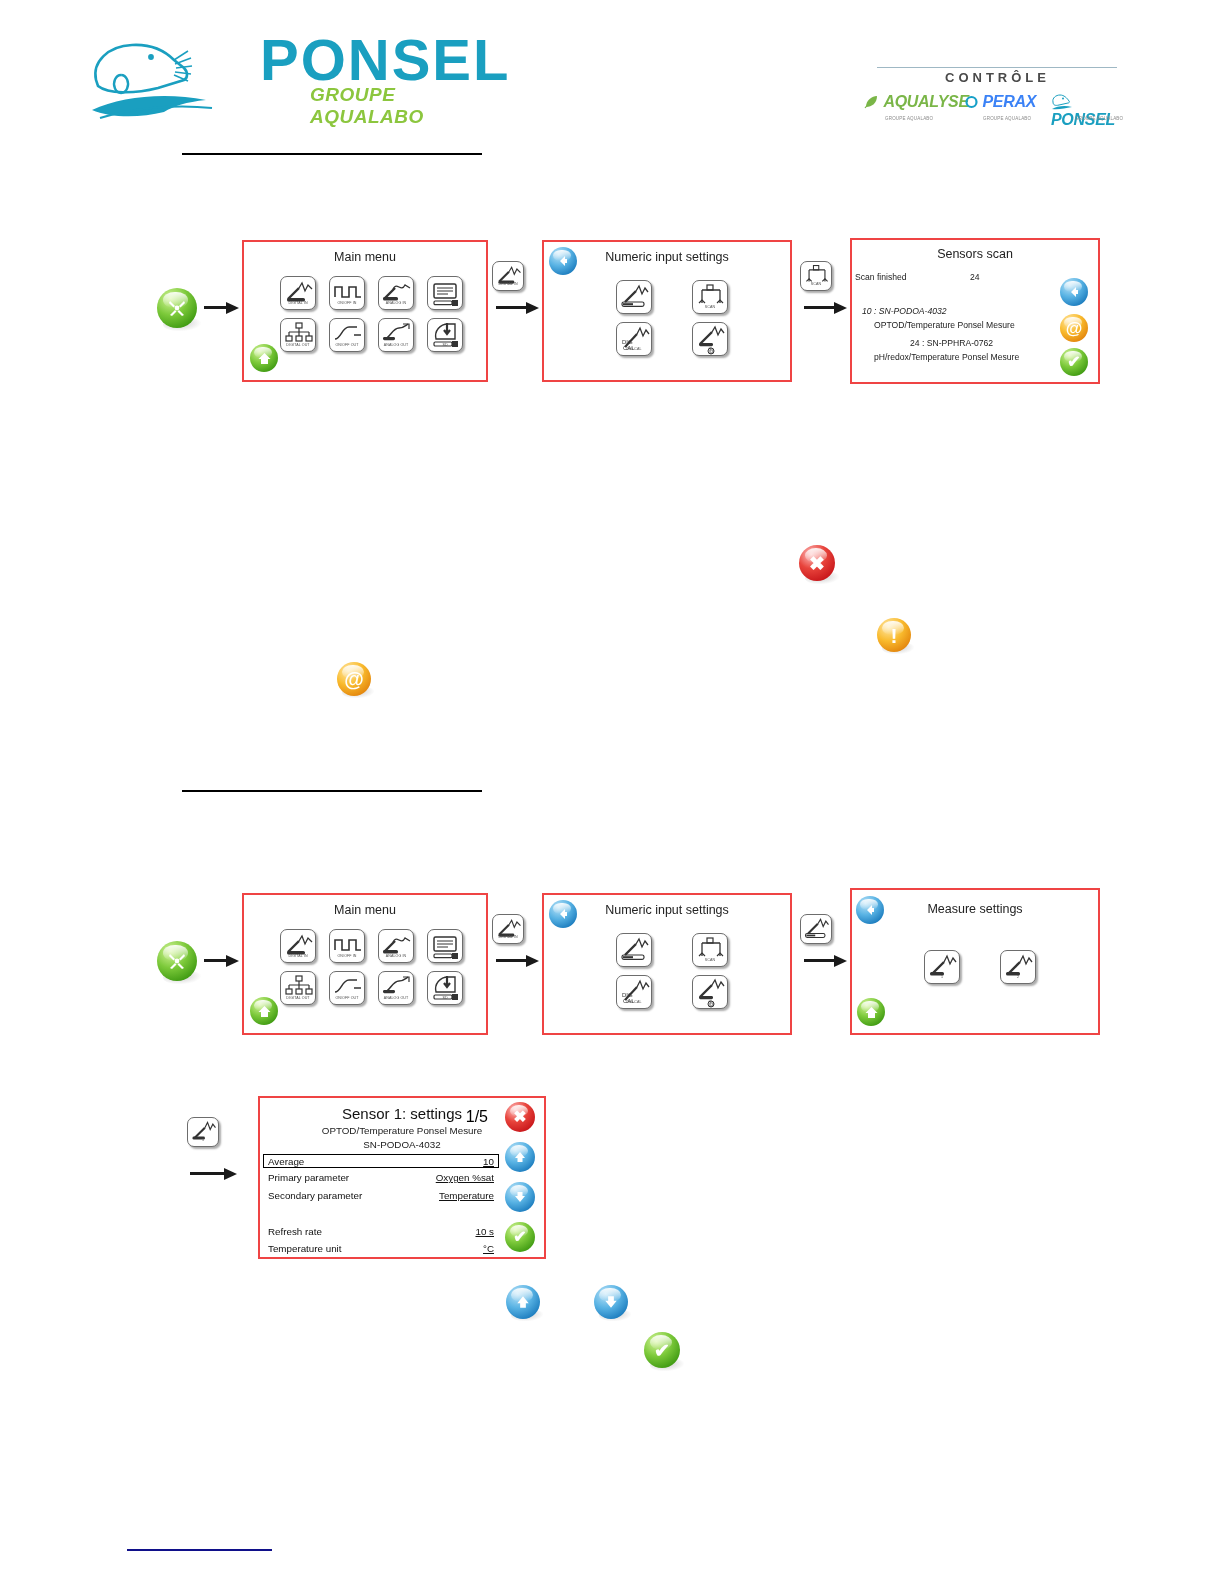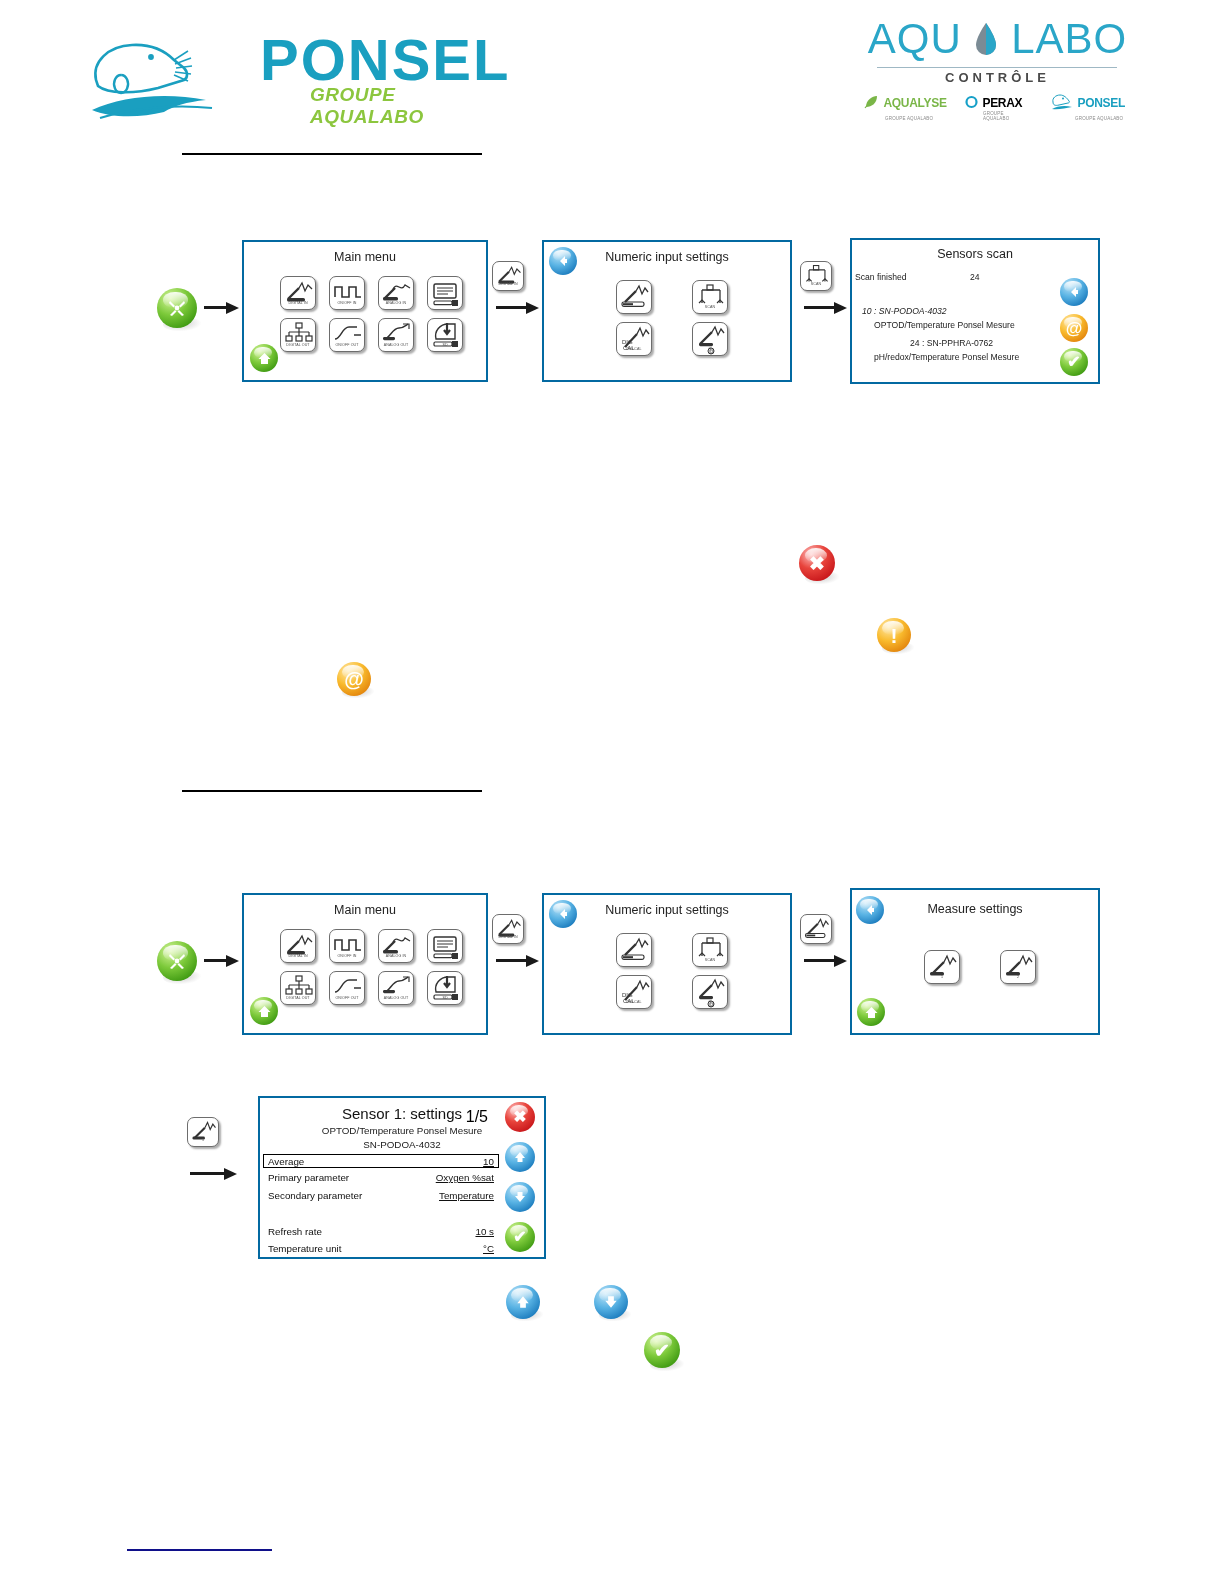--- a/index.html
+++ b/index.html
@@ -29,30 +29,30 @@
   }
   #aqualabo-logo .al-rule{
     position:absolute;left:22px;top:52px;width:240px;height:1px;background:#9fb8c4;
   }
   #aqualabo-logo .al-ctrl{
     position:absolute;left:0;top:55px;width:285px;text-align:center;
     font-size:13px;font-weight:bold;letter-spacing:4px;color:#4a4a4a;
   }
   .brandrow{position:absolute;left:0;top:78px;width:285px;height:32px;}
   .brand{position:absolute;top:0;height:30px;}
-  .brand .bn{font-size:12px;font-weight:bold;letter-spacing:-.3px;}
+  .brand .bn{font-size:16px;font-weight:bold;font-style:italic;letter-spacing:-.3px;}
   .brand .bt{font-size:4.5px;letter-spacing:.2px;color:#8a8a8a;position:absolute;bottom:2px;}
 
   
   .hrule{background:#000;height:2px;}
   .footrule{background:#10108a;height:2px;}
 
   
   .panel{
-    position:absolute;background:#fff;border:2px solid #0369a1;box-sizing:border-box;
+    position:absolute;background:#fff;border:2px solid #ef4444;box-sizing:border-box;
   }
   .panel .ptitle{
     position:absolute;left:0;width:100%;text-align:center;
     font-size:12.5px;color:#222;
   }
   
   .tile{
     position:absolute;border:1.2px solid #6d6d6d;border-radius:7px;background:#fff;
     box-shadow:2px 2px 2px rgba(0,0,0,.33);box-sizing:border-box;overflow:hidden;
   }
@@ -126,45 +126,37 @@
         <path d="M86 57 L100 63"></path>
     </g>
     <path d="M4 92 C34 78 78 74 118 82 C98 84 86 88 76 94 C52 100 22 100 4 92 Z" fill="#1a9fc0"></path>
     <path d="M12 100 C44 90 86 86 124 90" fill="none" stroke="#1a9fc0" stroke-width="2"></path>
   </svg>
   <div class="word">PONSEL</div>
   <div class="sub">GROUPE AQUALABO</div>
 </div>
 
 <div class="abs" id="aqualabo-logo">
-  <div class="al-main">
-    <span>AQU</span>
-    <svg width="26" height="40" viewBox="0 0 26 40" style="vertical-align:-7px;margin:0 -1px">
-      <path d="M13 3 C13 3 3 17 3 25 a10 10 0 0 0 20 0 C23 17 13 3 13 3 Z" fill="#7b8b95"></path>
-      <path d="M13 3 C13 3 13 13 13 35 a10 10 0 0 0 10 -10 C23 17 13 3 13 3 Z" fill="#2aa6c8"></path>
-    </svg>
-    <span>LABO</span>
-  </div>
   <div class="al-rule"></div>
   <div class="al-ctrl">CONTRÔLE</div>
 
   <div class="brandrow">
     <div class="brand" style="left:8px;">
       <svg width="16" height="16" viewBox="0 0 16 16" style="vertical-align:-3px">
         <path d="M3 13 C3 6 9 2 14 2 C14 9 9 13 3 13 Z" fill="#7ab648"></path>
         <path d="M2 14 C5 10 9 6 13 3" stroke="#7ab648" stroke-width="1.2" fill="none"></path>
       </svg>
       <span class="bn" style="color:#7ab648">AQUALYSE</span>
       <span class="bt" style="left:22px">GROUPE AQUALABO</span>
     </div>
     <div class="brand" style="left:110px;">
       <svg width="13" height="14" viewBox="0 0 13 14" style="vertical-align:-2px">
         <circle cx="6.5" cy="7" r="5" fill="none" stroke="#16a0c8" stroke-width="2.2"></circle>
       </svg>
-      <span class="bn" style="color:#000000">PERAX</span>
+      <span class="bn" style="color:#3b82f6">PERAX</span>
       <span class="bt" style="left:18px">GROUPE AQUALABO</span>
     </div>
     <div class="brand" style="left:196px;">
       <svg width="22" height="18" viewBox="0 0 22 18" style="vertical-align:-4px">
         <path d="M2 9 C1 5 5 2 9 2 C13 2 16 5 18 8 C19 9 18 10 17 10 L8 12 C4 13 2 12 2 9 Z" fill="none" stroke="#1a9fc0" stroke-width="1"></path>
         <circle cx="12" cy="5.5" r="1" fill="#1a9fc0"></circle>
         <path d="M1 16 C6 13 14 12 21 14 C14 15 8 17 1 16 Z" fill="#1a9fc0"></path>
       </svg>
       <span class="bn" style="color:#1a9fc0">PONSEL</span>
       <span class="bt" style="left:24px">GROUPE AQUALABO</span>

